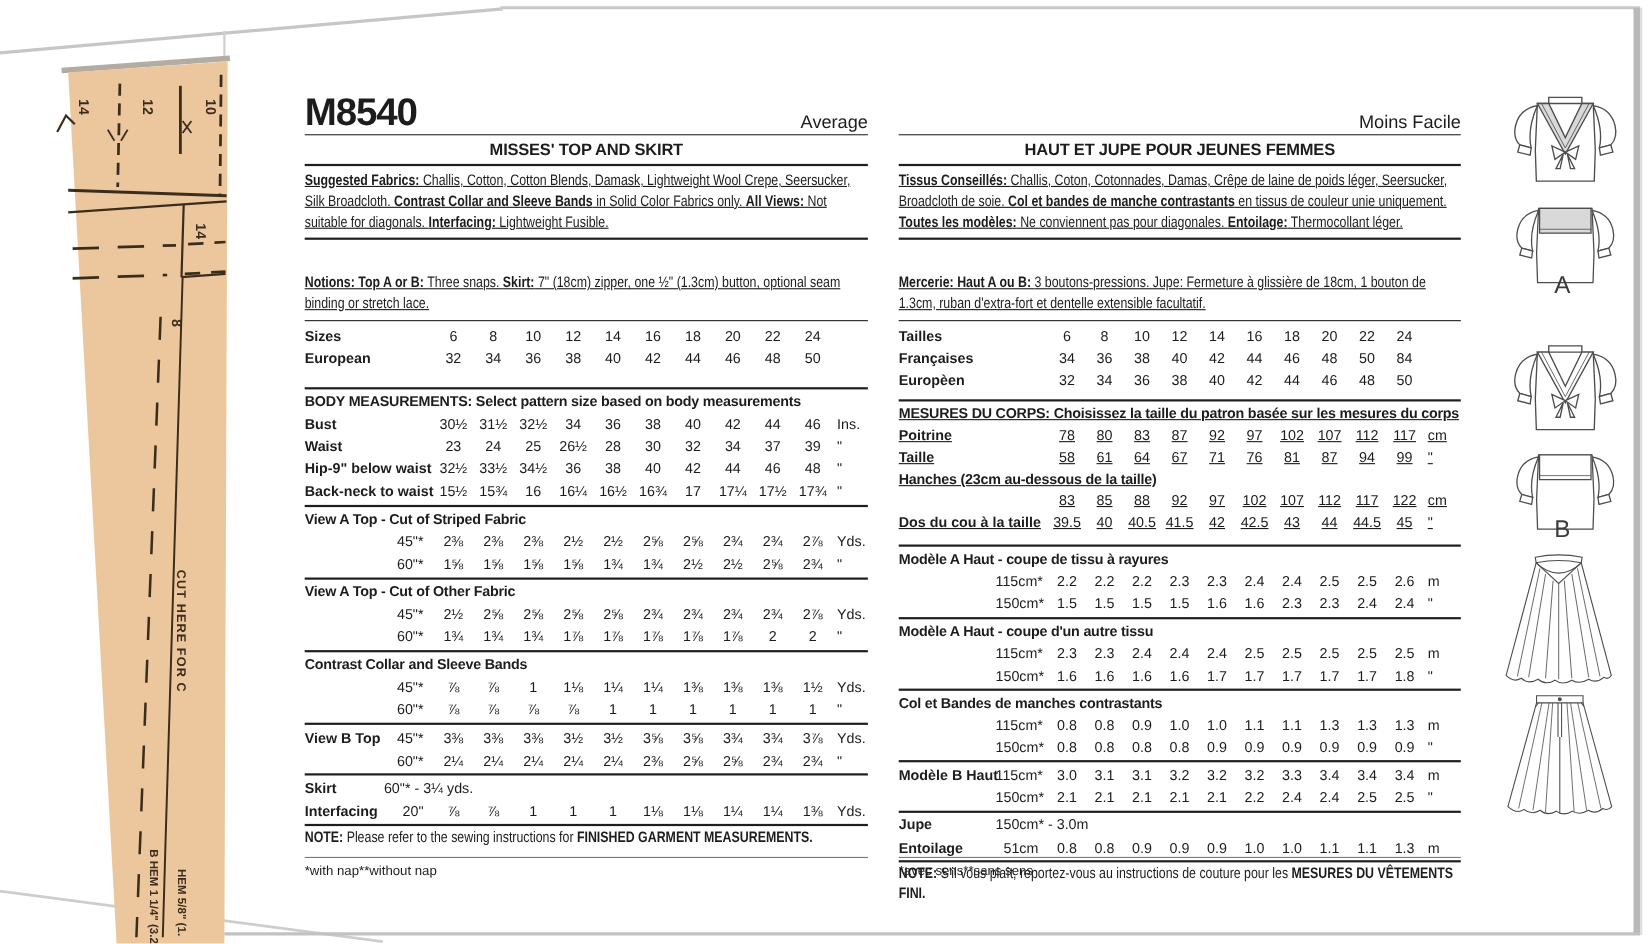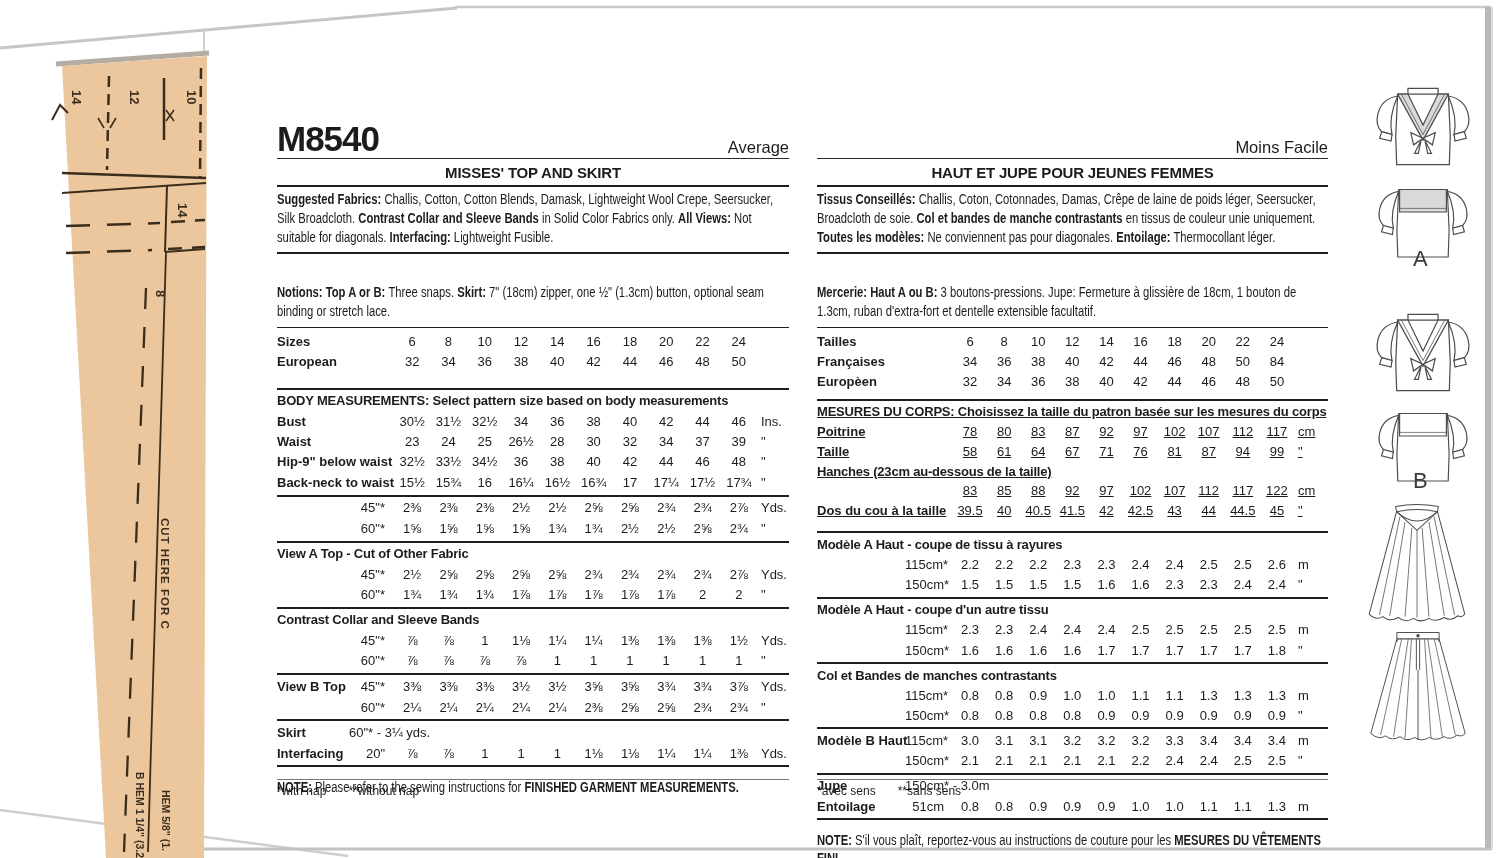--- a/index.html
+++ b/index.html
@@ -5,27 +5,27 @@
   html,body{margin:0;padding:0;background:#fff;}
   .scene{position:relative;width:1500px;height:858px;background:#fff;overflow:hidden;
          font-family:"Liberation Sans",sans-serif;color:#1c1c1c;}
   svg text{font-family:"Liberation Sans",sans-serif;}
 
   
   .col{position:absolute;top:82px;width:512px;}
   .col-en{left:277px;}
   .col-fr{left:817px;width:511px;}
   .hdr{display:flex;justify-content:space-between;align-items:flex-end;height:38px;
-       border-bottom:1.6px solid #2a2a2a;padding-bottom:2px;margin-top:36px;}
+       border-bottom:1.6px solid #2a2a2a;padding-bottom:2px;}
   .code{font-size:35px;font-weight:700;letter-spacing:-1px;line-height:34px;}
   .diff{font-size:16.5px;line-height:18px;}
   .gtitle{font-size:15px;font-weight:700;padding:5px 0 4px;border-bottom:2.2px solid #1e1e1e;
           letter-spacing:-0.2px;text-align:center;}
   .condense{width:123%;transform:scaleX(0.815);transform-origin:left top;}
-  .parawrap{border-bottom:2.2px solid #1e1e1e;overflow:visible;}
+  .parawrap{border-bottom:2.2px solid #1e1e1e;overflow:visible;text-decoration:underline;}
   .parawrap.thin{border-bottom-width:1.6px;margin-top:26px;}
   .para{font-size:13.8px;line-height:18.8px;padding:4px 0 5px;}
   .para .b,.b{font-weight:700;}
 
   
   .tbl{--rh:20.4px;}
   .tbl .t-row{display:grid;
      grid-template-columns:var(--lw) var(--sw) repeat(10,var(--vw)) 1fr;
      height:var(--rh);align-items:center;font-size:13px;}
   .col-en .tbl{--lw:72px;--sw:45px;--vw:36.3px;}
@@ -38,24 +38,24 @@
   .tbl .t-headrow{height:20px;}
   .tbl .t-head{grid-column:1/-1;font-weight:700;white-space:nowrap;letter-spacing:-0.2px;}
   .sizes{padding-top:4px;margin-bottom:16px;--rh:20px;}
   .topline{border-top:2.2px solid #1e1e1e;padding:1px 0 2px;}
   .bodytbl{}
   .col-fr .bodytbl{--rh:19.6px;margin-bottom:9px;text-decoration:underline;}
   .col-fr .sizes{margin-bottom:7px;}
   .ytbl{--rh:20.6px;padding:1px 0 2px;}
   .col-fr .ytbl{--rh:20.2px;}
 
-  .note{border-top:2.2px solid #1e1e1e;font-size:13.8px;line-height:18px;padding-top:12px;}
+  .note{border-top:2.2px solid #1e1e1e;font-size:13.8px;line-height:18px;padding-top:1px;}
   .foot{position:absolute;left:0;right:0;bottom:0;}
   .fhr{border-top:1px solid #777;margin-bottom:4px;}
-  .fnotes{font-size:12px;display:flex;gap:22px;}
+  .fnotes{font-size:12px;display:flex;}
 
   
   .illus{position:absolute;}
   .garment-label{position:absolute;font-size:22px;color:#3c3c3c;}
 </style>
 </head>
 <body>
 
 <div class="scene">
 
@@ -213,20 +213,23 @@
           <div class="t-val">16½</div>
           <div class="t-val">16¾</div>
           <div class="t-val">17</div>
           <div class="t-val">17¼</div>
           <div class="t-val">17½</div>
           <div class="t-val">17¾</div>
           <div class="t-unit">"</div>
         </div>
       </div>
     <div class="tbl topline ytbl">
+        <div class="t-row t-headrow">
+          <div class="t-head">View A Top - Cut of Striped Fabric</div>
+        </div>
         <div class="t-row">
           <div class="t-label"></div>
           <div class="t-sub">45"*</div>
           <div class="t-val">2⅜</div>
           <div class="t-val">2⅜</div>
           <div class="t-val">2⅜</div>
           <div class="t-val">2½</div>
           <div class="t-val">2½</div>
           <div class="t-val">2⅝</div>
           <div class="t-val">2⅝</div>

